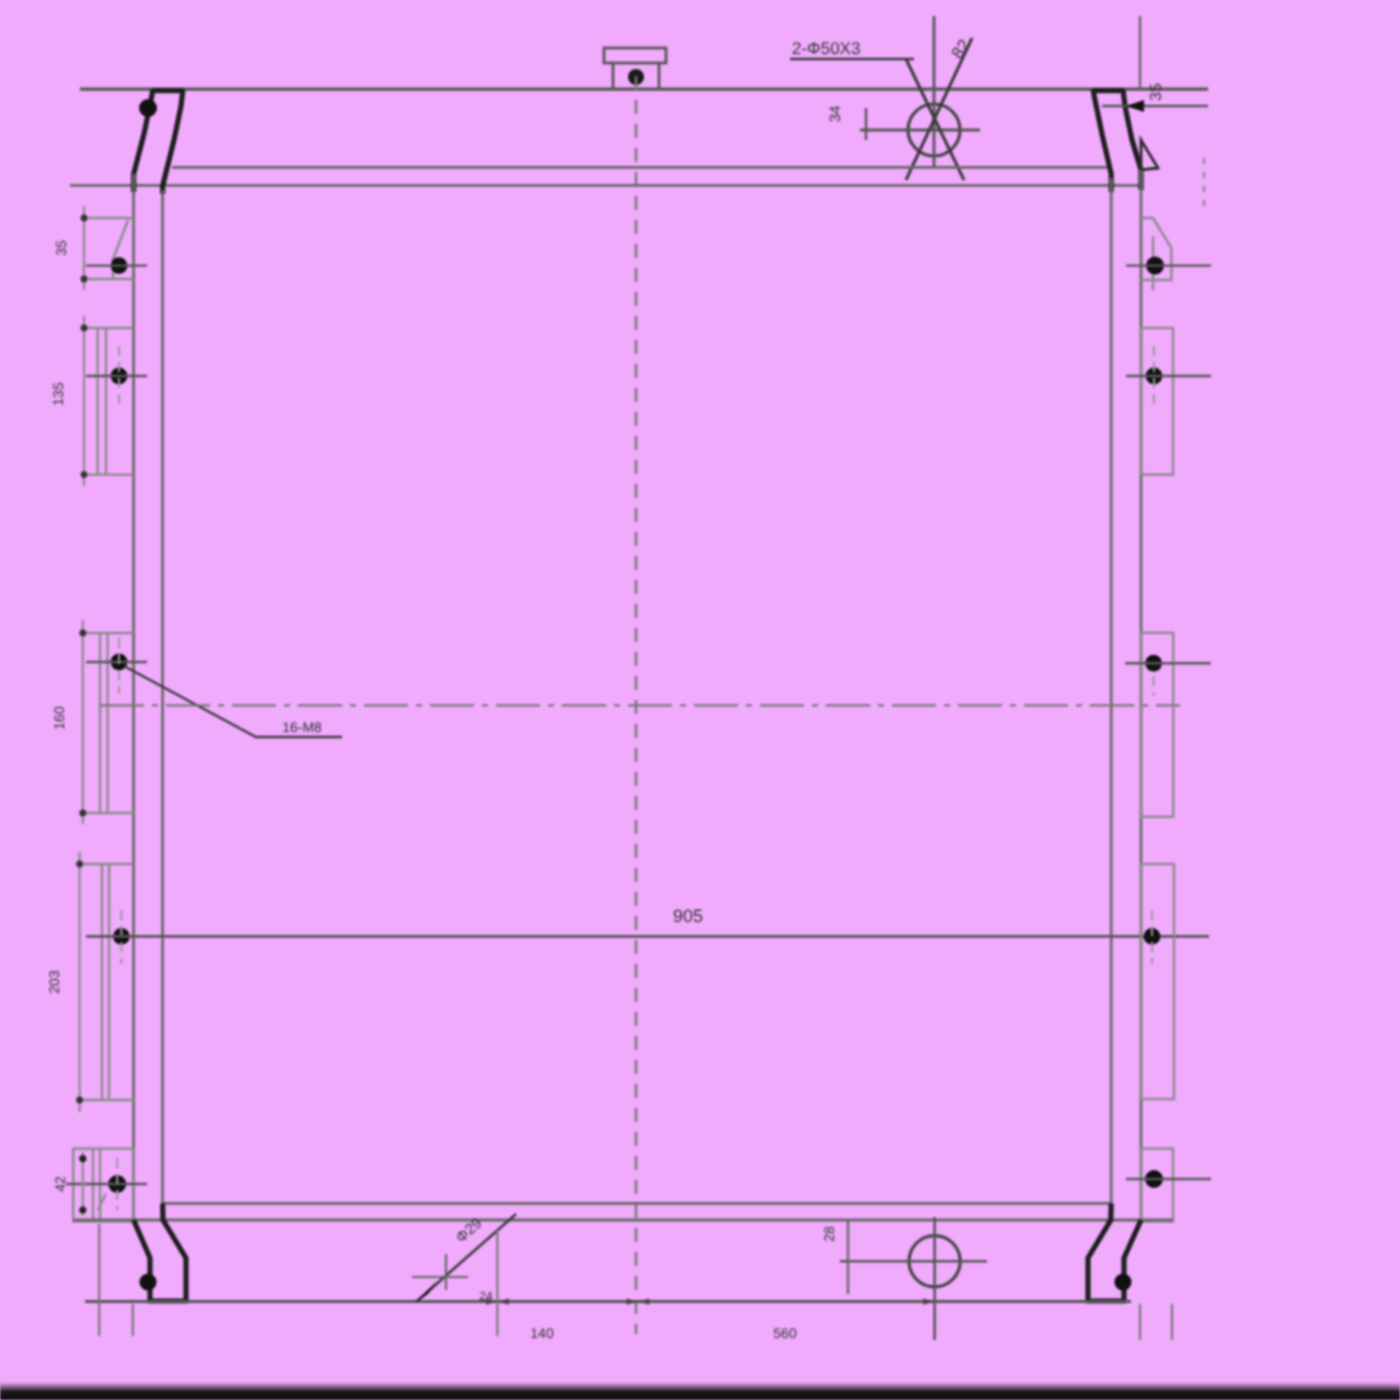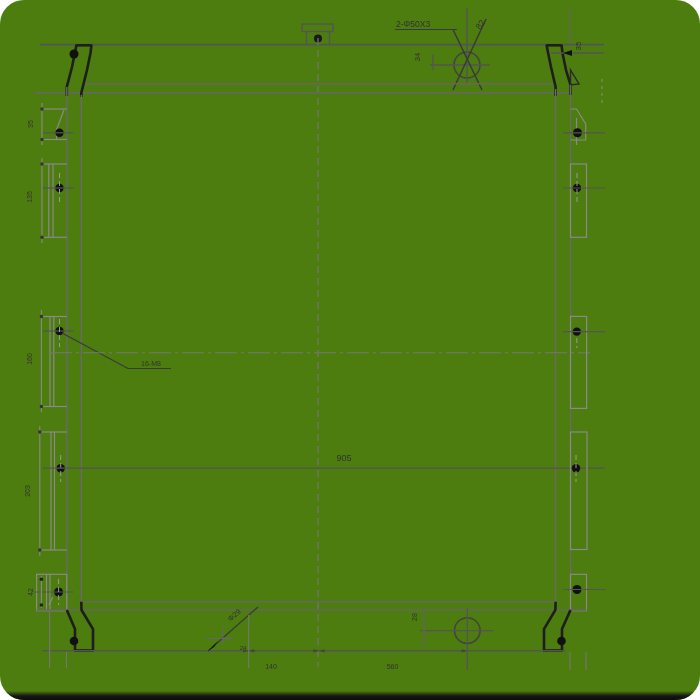--- a/index.html
+++ b/index.html
@@ -1,16 +1,16 @@
 <!DOCTYPE html>
 <html><head>
 <meta charset="utf-8">
 <style>
   html,body{margin:0;padding:0;background:#ffffff;}
-  #page{width:700px;height:700px;position:relative;background:#4d7c0f;overflow:hidden;border-radius:24px;}
+  #page{width:700px;height:700px;position:relative;background:#f0abfc;overflow:hidden;}
   svg{position:absolute;left:0;top:0;filter:blur(0.55px);}
   text{font-family:"Liberation Sans", sans-serif;fill:#333;}
 </style>
 </head>
 <body>
 <div id="page">
 <svg width="700" height="700" viewBox="0 0 700 700">
 <g fill="none" stroke="#6f6f6f" stroke-width="1.3">
 
 <line x1="40" y1="44.6" x2="604" y2="44.6" stroke="#555" stroke-width="1.6"></line>

